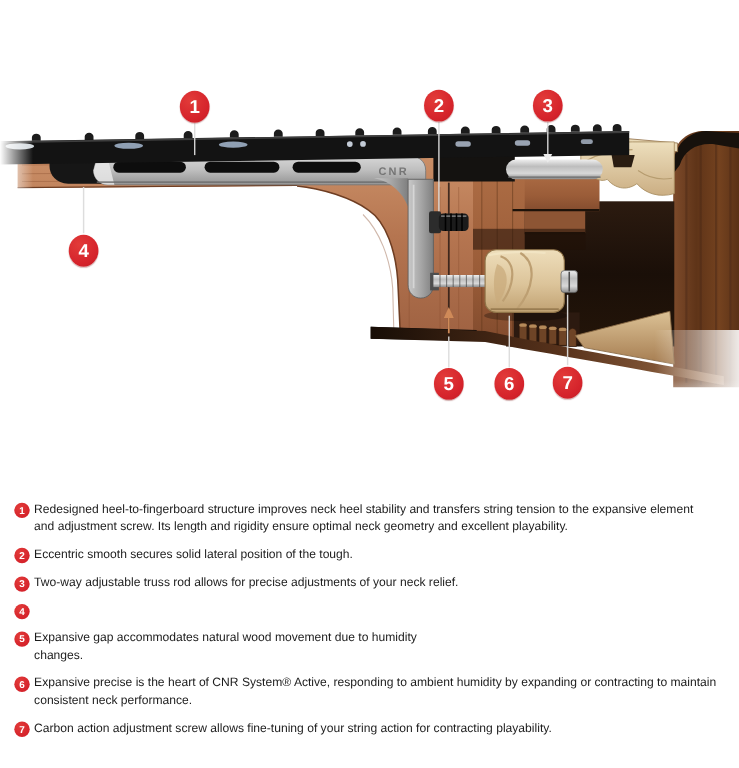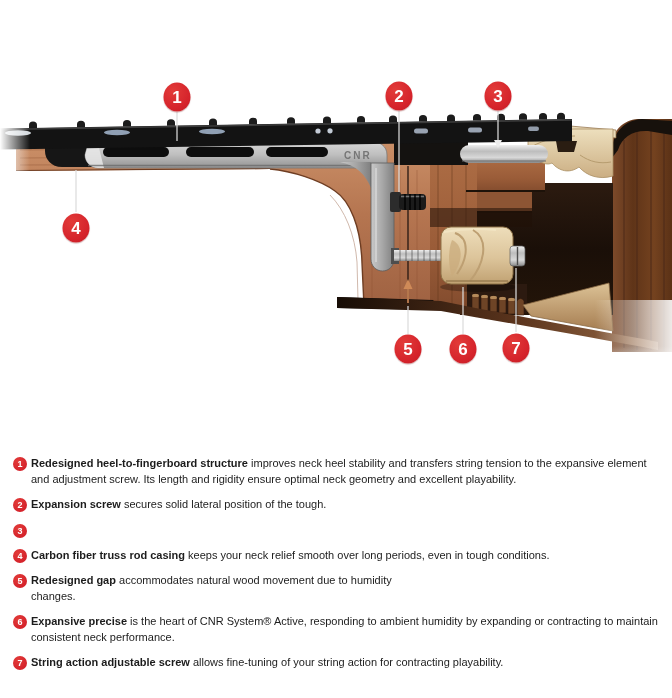--- a/index.html
+++ b/index.html
@@ -15,21 +15,21 @@
   }
   .legend{padding:0 14px 0 13px;margin-top:36px;}
   .legend-row{display:flex;align-items:flex-start;margin-bottom:10px;}
   .bullet{
     flex:0 0 14px;width:14px;height:14px;border-radius:50%;
     background:radial-gradient(circle at 35% 30%, #e23b39 0%, #d5232b 70%);
     color:#fff;font-size:9px;font-weight:bold;line-height:14px;text-align:center;
     margin-right:4px;margin-top:1px;
   }
   .legend-text{font-size:11px;line-height:15.5px;}
-  .legend-text b{font-weight:bold;}
+  .legend-text b{font-weight:normal;}
   .legend-text span{white-space:pre-line;}
 </style>
 </head>
 <body>
 
 <div class="figure">
 <svg width="672" height="420" viewBox="0 0 672 420">
   <defs>
     <linearGradient id="woodNeck" x1="0" y1="0" x2="0" y2="1">
       <stop offset="0" stop-color="#cb9068"></stop>
@@ -292,36 +292,36 @@
 </div>
 
 <div class="legend">
   <div class="legend-row">
     <div class="bullet">1</div>
     <div class="legend-text"><b>Redesigned heel-to-fingerboard structure</b><span> improves neck heel stability and transfers string tension to the expansive element
 and adjustment screw. Its length and rigidity ensure optimal neck geometry and excellent playability.</span></div>
   </div>
   <div class="legend-row">
     <div class="bullet">2</div>
-    <div class="legend-text"><b>Expansion screw</b><span> secures solid lateral position of the tough.</span></div>
+    <div class="legend-text"><b>Eccentric smooth</b><span> secures solid lateral position of the tough.</span></div>
   </div>
   <div class="legend-row">
     <div class="bullet">3</div>
+    <div class="legend-text"><b>Two-way adjustable truss</b><span> rod allows for precise adjustments of your neck relief.</span></div>
   </div>
   <div class="legend-row">
     <div class="bullet">4</div>
-    <div class="legend-text"><b>Carbon fiber truss rod casing</b><span> keeps your neck relief smooth over long periods, even in tough conditions.</span></div>
   </div>
   <div class="legend-row">
     <div class="bullet">5</div>
-    <div class="legend-text"><b>Redesigned gap</b><span> accommodates natural wood movement due to humidity
+    <div class="legend-text"><b>Expansive gap</b><span> accommodates natural wood movement due to humidity
 changes.</span></div>
   </div>
   <div class="legend-row">
     <div class="bullet">6</div>
     <div class="legend-text"><b>Expansive precise</b><span> is the heart of CNR System® Active, responding to ambient humidity by expanding or contracting to maintain
 consistent neck performance.</span></div>
   </div>
   <div class="legend-row">
     <div class="bullet">7</div>
-    <div class="legend-text"><b>String action adjustable screw</b><span> allows fine-tuning of your string action for contracting playability.</span></div>
+    <div class="legend-text"><b>Carbon action adjustment screw</b><span> allows fine-tuning of your string action for contracting playability.</span></div>
   </div>
 </div>
 
 </body></html>

